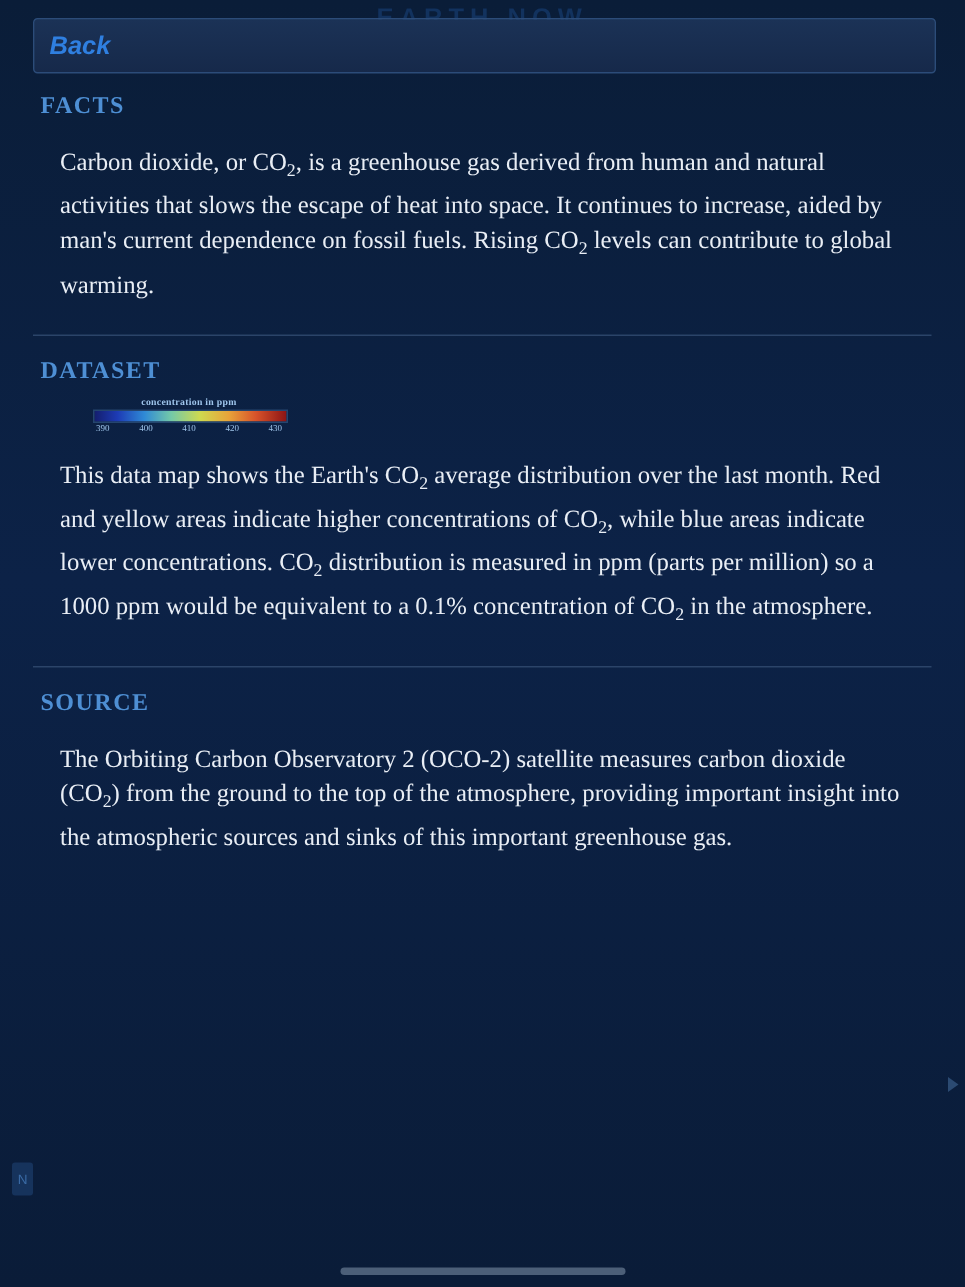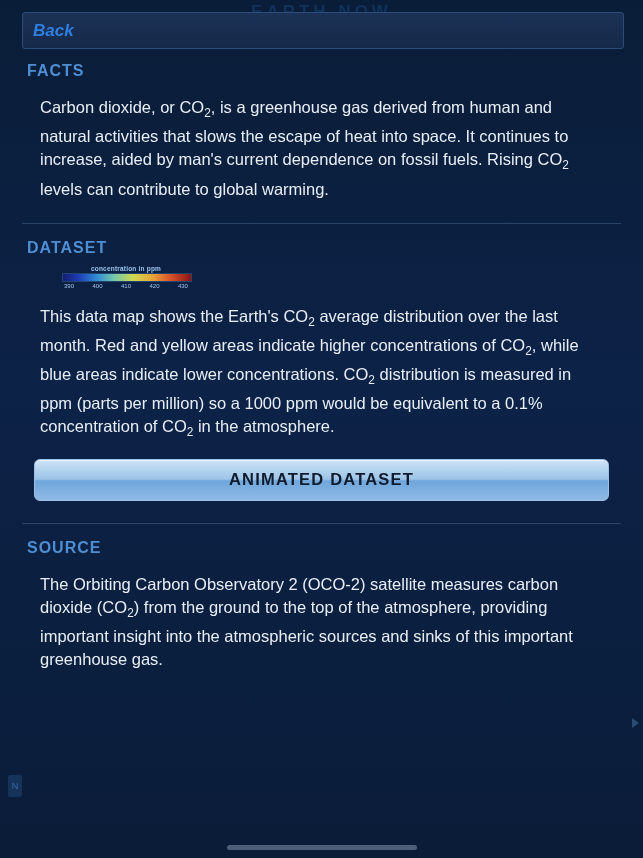--- a/index.html
+++ b/index.html
@@ -52,20 +52,21 @@
     font-style: italic;
   }
   .content {
     position: absolute;
     top: 47px;
     left: 0;
     right: 0;
     bottom: 0;
     padding: 0 22px;
     box-sizing: border-box;
+    font-family: Liberation Serif, serif;
   }
   .section-head {
     color: #4e8fd4;
     font-size: 16px;
     font-weight: bold;
     letter-spacing: 1px;
     margin: 15px 0 0 5px;
   }
   p.body-text {
     color: #e9eef5;
@@ -197,23 +198,20 @@
         <span>400</span>
         <span>410</span>
         <span>420</span>
         <span>430</span>
       </div>
     </div>
 
     <p class="body-text"><span>This data map shows the Earth's CO</span><sub>2</sub><span> average distribution over the last month. Red and yellow areas indicate higher concentrations of CO</span><sub>2</sub><span>, while blue areas indicate lower concentrations. CO</span><sub>2</sub><span> distribution is measured in ppm (parts per million) so a 1000 ppm would be equivalent to a 0.1% concentration of CO</span><sub>2</sub><span> in the atmosphere.</span></p>
 
 
-    <div class="dataset-btn">
-      <span>ANIMATED DATASET</span>
-    </div>
 
     <div class="divider"></div>
 
     <div class="section-head">SOURCE</div>
 
     <p class="body-text"><span>The Orbiting Carbon Observatory 2 (OCO-2) satellite measures carbon dioxide (CO</span><sub>2</sub><span>) from the ground to the top of the atmosphere, providing important insight into the atmospheric sources and sinks of this important greenhouse gas.</span></p>
 
   </div>
 
   <div class="scroll-arrow"></div>

